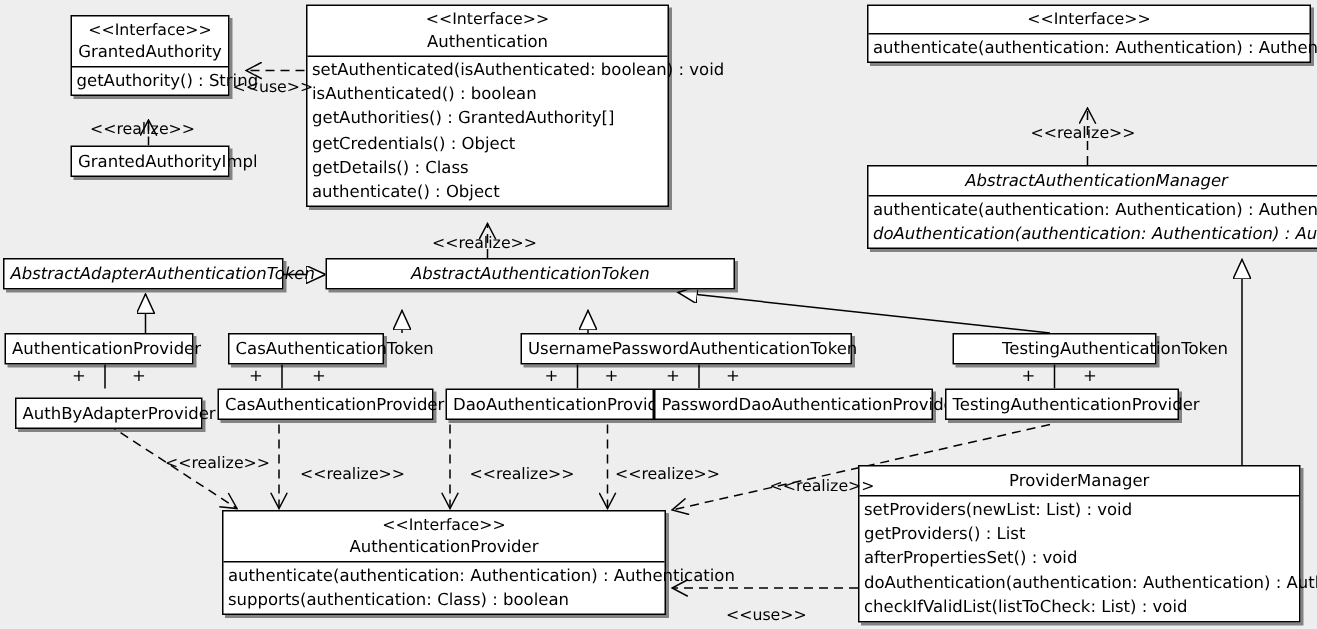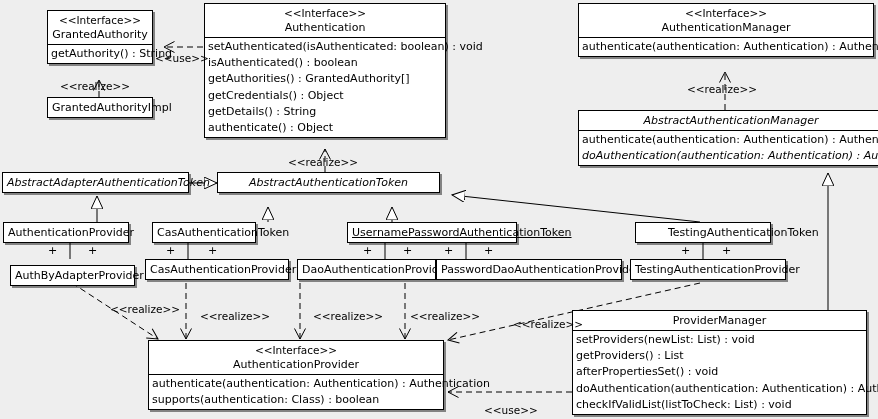--- a/index.html
+++ b/index.html
@@ -167,29 +167,28 @@
   <div class="cls" style="left:204px;top:3px;width:242px;">
     <div class="hdr">
       <span class="stereo">&lt;&lt;Interface&gt;&gt;</span>
       <span class="nm">Authentication</span>
     </div>
     <div class="members">
       <div class="m">setAuthenticated(isAuthenticated: boolean) : void</div>
       <div class="m">isAuthenticated() : boolean</div>
       <div class="m">getAuthorities() : GrantedAuthority[]</div>
       <div class="m">getCredentials() : Object</div>
-      <div class="m">getDetails() : String</div>
+      <div class="m">getDetails() : Class</div>
       <div class="m">authenticate() : Object</div>
     </div>
   </div>
 
   <div class="cls" style="left:578px;top:3px;width:296px;">
     <div class="hdr">
       <span class="stereo">&lt;&lt;Interface&gt;&gt;</span>
-      <span class="nm">AuthenticationManager</span>
     </div>
     <div class="members">
       <div class="m">authenticate(authentication: Authentication) : Authentication</div>
     </div>
   </div>
 
   <div class="cls abs" style="left:578px;top:110px;width:306px;">
     <div class="hdr">
       <span class="nm">AbstractAuthenticationManager</span>
     </div>
@@ -198,39 +197,39 @@
       <div class="m it">doAuthentication(authentication: Authentication) : Authentication</div>
     </div>
   </div>
 
   <div class="cls simple abs" style="left:2px;top:172px;width:187px;">
     <div class="hdr">
       <span class="nm">AbstractAdapterAuthenticationToken</span>
     </div>
   </div>
 
-  <div class="cls simple abs" style="left:217px;top:172px;width:223px;">
+  <div class="cls simple abs" style="left:217px;top:172px;width:273px;">
     <div class="hdr">
       <span class="nm">AbstractAuthenticationToken</span>
     </div>
   </div>
 
   <div class="cls simple" style="left:3px;top:222px;width:126px;">
     <div class="hdr">
       <span class="nm">AuthenticationProvider</span>
     </div>
   </div>
 
   <div class="cls simple" style="left:152px;top:222px;width:104px;">
     <div class="hdr">
       <span class="nm">CasAuthenticationToken</span>
     </div>
   </div>
 
-  <div class="cls simple" style="left:347px;top:222px;width:170px;text-decoration:underline;">
+  <div class="cls simple" style="left:347px;top:222px;width:221px;">
     <div class="hdr">
       <span class="nm">UsernamePasswordAuthenticationToken</span>
     </div>
   </div>
 
   <div class="cls simple" style="left:635px;top:222px;width:136px;padding-left:28px;">
     <div class="hdr">
       <span class="nm">TestingAuthenticationToken</span>
     </div>
   </div>

